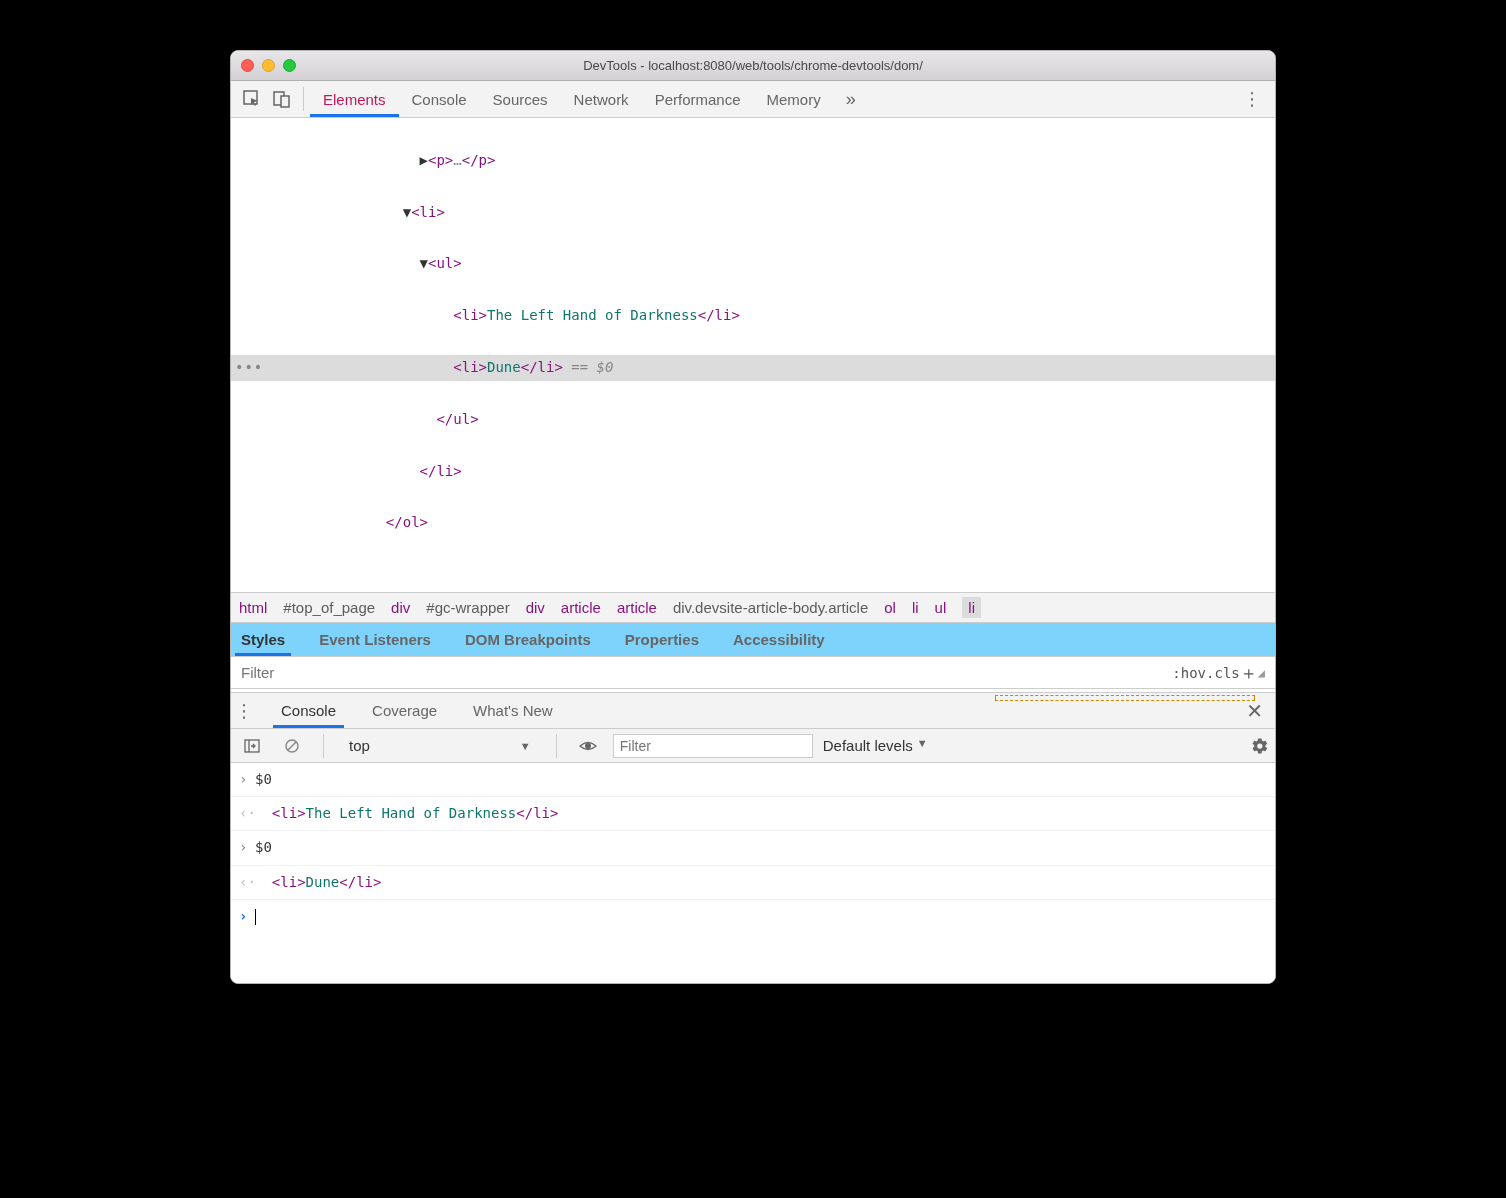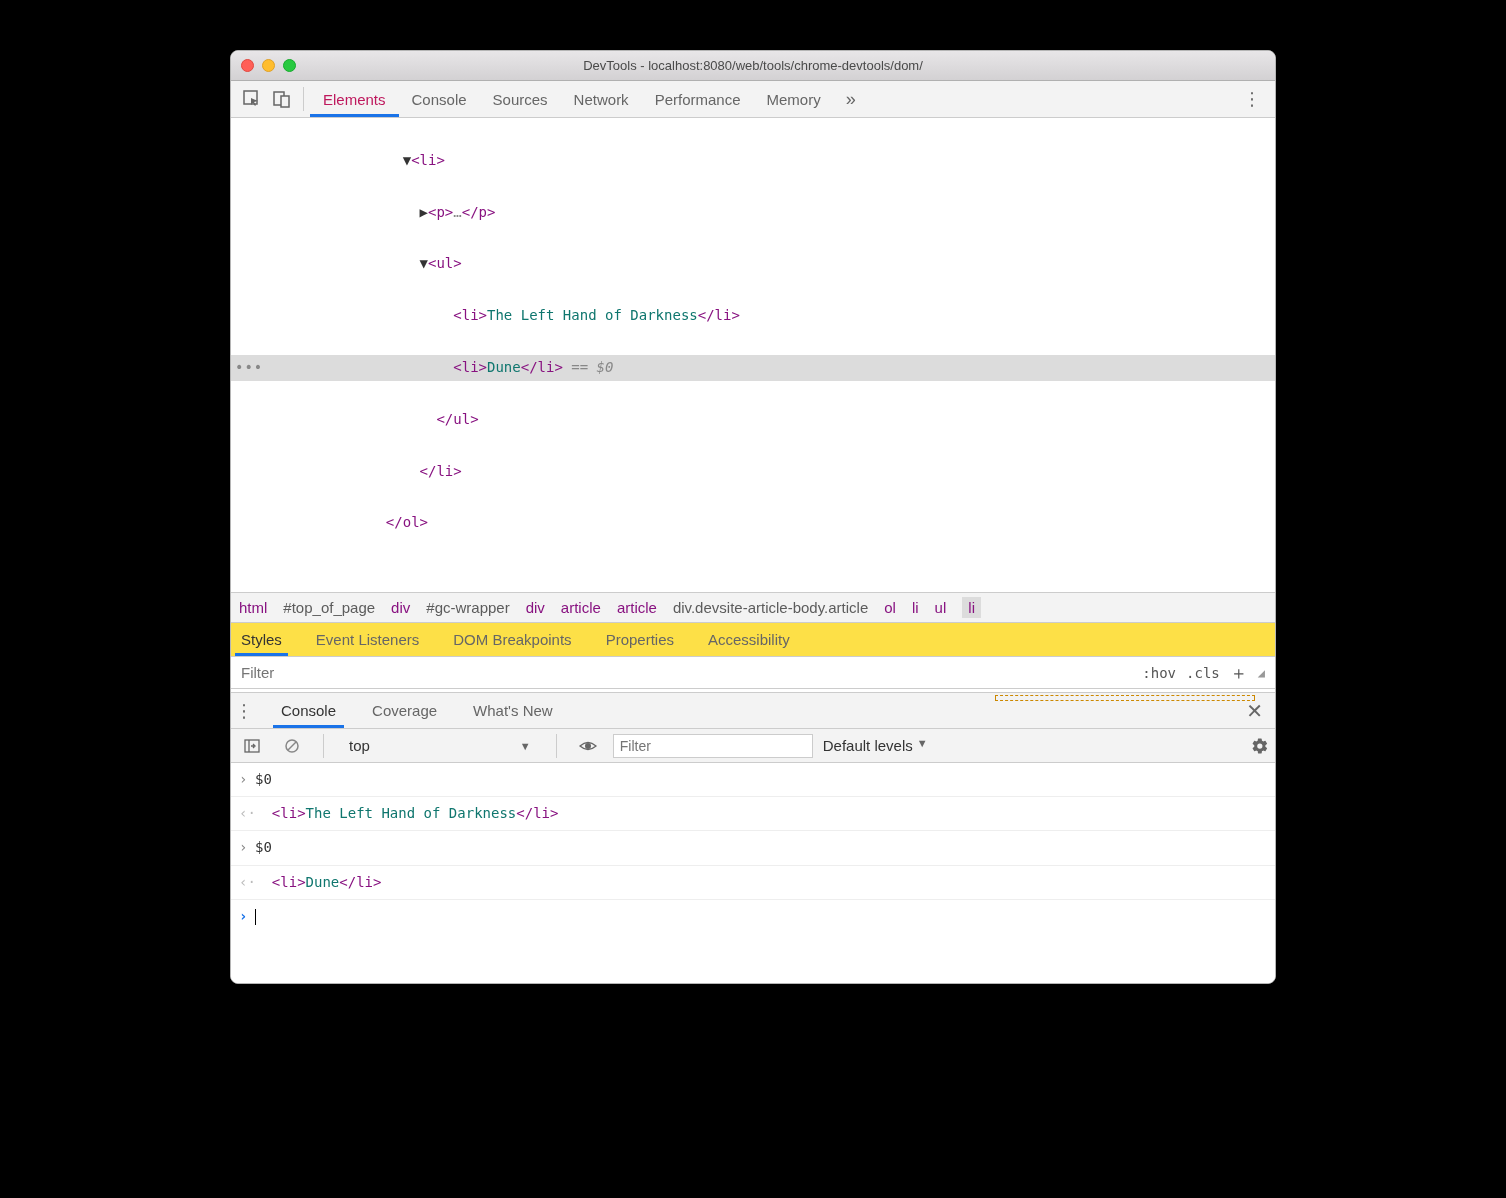--- a/index.html
+++ b/index.html
@@ -90,40 +90,41 @@
     overflow:hidden;
   }
   .crumb { white-space:nowrap; }
   .crumb.purple { color:#881280;}
   .crumb.last { background:#dcdcdc; padding:2px 6px;}
   .subtabs {
     display:flex;
     align-items:flex-start;
     height:34px;
     border-bottom:1px solid #ccc;
-    background:#fde047;
+    background:#7dd3fc;
     padding:0 4px;
     font-size:15px;
     color:#666;
     gap:22px;
+    font-weight:bold;
   }
   .subtabs .stab { padding:0 6px; height:100%; display:flex; align-items:center; }
   .subtabs .stab.active { color:#333; border-bottom:3px solid #1a73e8; padding-top:3px;}
   .filterbar {
     display:flex;
     align-items:center;
     height:32px;
     border-bottom:1px solid #ccc;
     background:#fff;
   }
   .filterbar input {
     flex:1; border:0; outline:0; height:100%; padding:0 10px; font-size:15px; color:#333;
     background:transparent;
   }
-  .filterbar .tools { display:flex; align-items:center; gap:10px; padding:0 10px; color:#555; font-family:Menlo,monospace; font-size:14px;}
+  .filterbar .tools { display:flex; align-items:center; padding:0 10px; color:#555; font-family:Menlo,monospace; font-size:14px;}
   .filterbar .plus { font-size:18px; }
   .dashbox { margin:6px 8px 0 auto; width:260px; height:6px; border:1px dashed #c80; }
   .spacer { height:4px; border-bottom:1px solid #ccc; display:flex; justify-content:flex-end; padding-right:12px;}
   .drawer-tabs {
     display:flex; align-items:center; height:36px; background:#f3f3f3;
     border-bottom:1px solid #ccc; font-size:15px; color:#666; padding:0 4px; gap:20px;
   }
   .drawer-tabs .kebab2 { color:#666; font-size:18px; }
   .drawer-tabs .dtab { padding:0 8px; height:100%; display:flex; align-items:center;}
   .drawer-tabs .dtab.active { color:#333; border-bottom:3px solid #1a73e8; padding-top:3px;}
@@ -186,22 +187,22 @@
       <div class="tab">Sources</div>
       <div class="tab">Network</div>
       <div class="tab">Performance</div>
       <div class="tab">Memory</div>
       <div class="more-chev">»</div>
     </div>
     <div class="kebab">⋮</div>
   </div>
 
   <div class="dom">
+<div class="row">                    ▶<span class="tag">&lt;p&gt;</span><span class="ell">…</span><span class="tag">&lt;/p&gt;</span></div>
 <div class="row">                  ▼<span class="tag">&lt;li&gt;</span></div>
-<div class="row">                    ▶<span class="tag">&lt;p&gt;</span><span class="ell">…</span><span class="tag">&lt;/p&gt;</span></div>
 <div class="row">                    ▼<span class="tag">&lt;ul&gt;</span></div>
 <div class="row">                        <span class="tag">&lt;li&gt;</span><span class="txt">The Left Hand of Darkness</span><span class="tag">&lt;/li&gt;</span></div>
 <div class="row sel"><span class="dots">•••</span>                        <span class="tag">&lt;li&gt;</span><span class="txt">Dune</span><span class="tag">&lt;/li&gt;</span><span class="eqvar"> == $0</span></div>
 <div class="row">                      <span class="tag">&lt;/ul&gt;</span></div>
 <div class="row">                    <span class="tag">&lt;/li&gt;</span></div>
 <div class="row">                <span class="tag">&lt;/ol&gt;</span></div>
   </div>
 
   <div class="crumbs">
     <span class="crumb purple">html</span>

